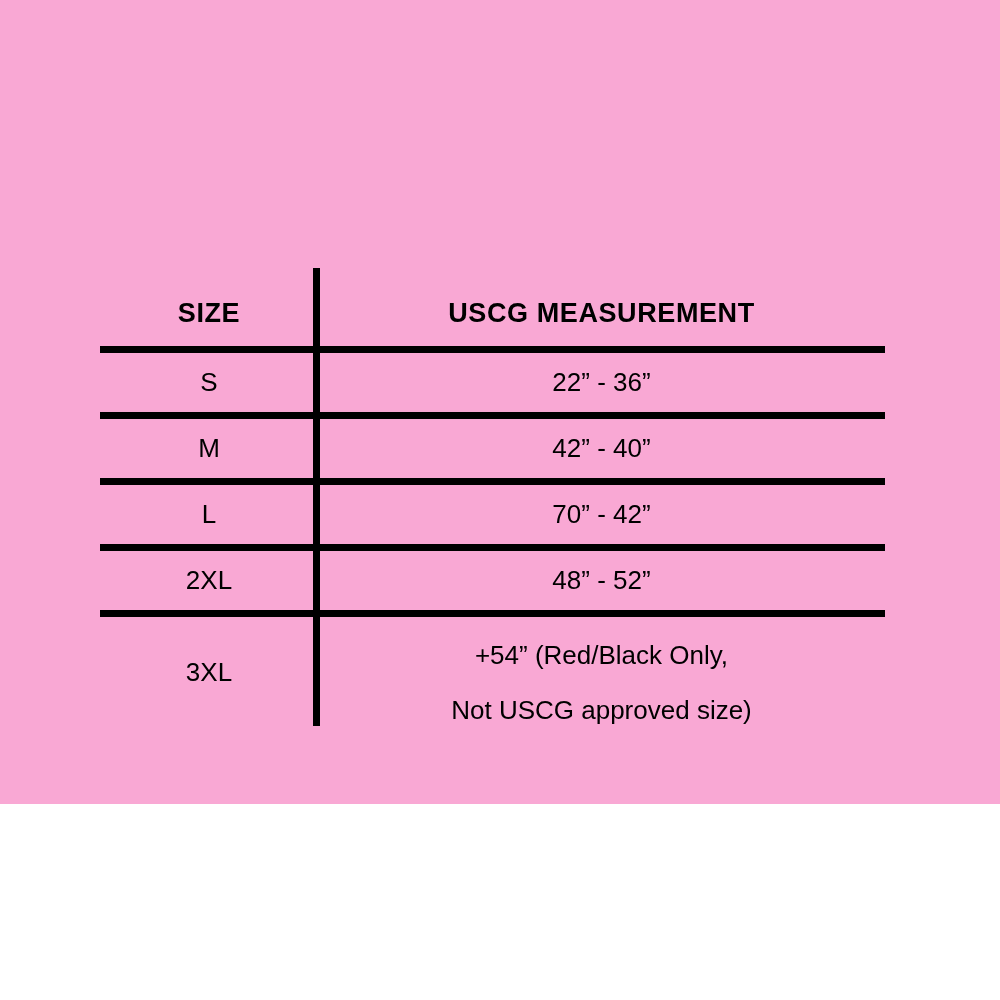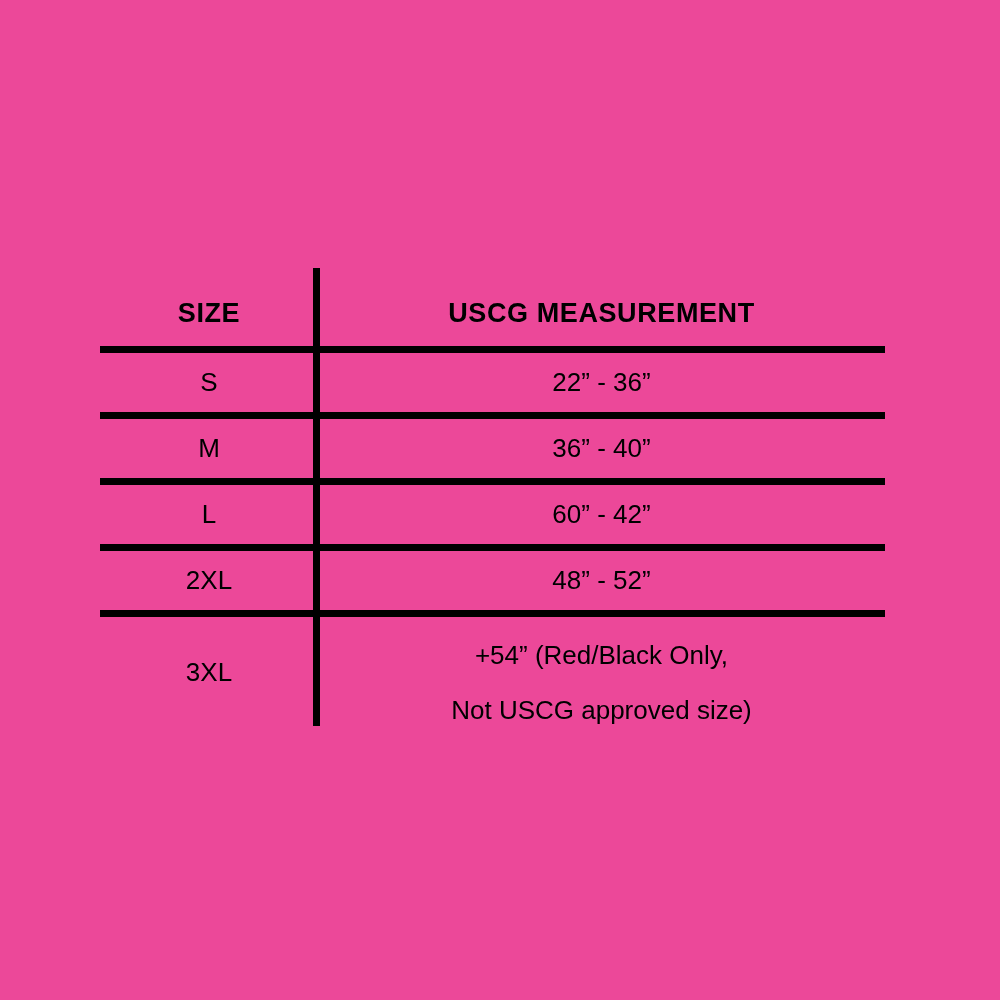--- a/index.html
+++ b/index.html
@@ -11,22 +11,22 @@
   }
   body {
     font-family: "Liberation Sans", sans-serif;
     color: #000000;
     -webkit-font-smoothing: antialiased;
   }
 
   .page {
     position: relative;
     width: 1000px;
-    height: 1000px;
-    background: #ec4899;
+    height: 804px;
+    background: #f9a8d4;
     overflow: hidden;
   }
 
   
   .size-table {
     position: absolute;
     left: 100px;
     top: 280px;
     width: 785px;
     border-collapse: collapse;
@@ -104,25 +104,25 @@
         <th class="hdr-cell">USCG MEASUREMENT</th>
       </tr>
     </thead>
     <tbody>
       <tr class="rule-below">
         <td class="cell size-cell">S</td>
         <td class="cell">22” - 36”</td>
       </tr>
       <tr class="rule-below">
         <td class="cell size-cell">M</td>
-        <td class="cell">36” - 40”</td>
+        <td class="cell">42” - 40”</td>
       </tr>
       <tr class="rule-below">
         <td class="cell size-cell">L</td>
-        <td class="cell">60” - 42”</td>
+        <td class="cell">70” - 42”</td>
       </tr>
       <tr class="rule-below">
         <td class="cell size-cell">2XL</td>
         <td class="cell">48” - 52”</td>
       </tr>
       <tr>
         <td class="cell size-cell last-row">3XL</td>
         <td class="cell last-row">
           <span class="multiline">+54” (Red/Black Only,</span>
           <span class="multiline">Not USCG approved size)</span>

